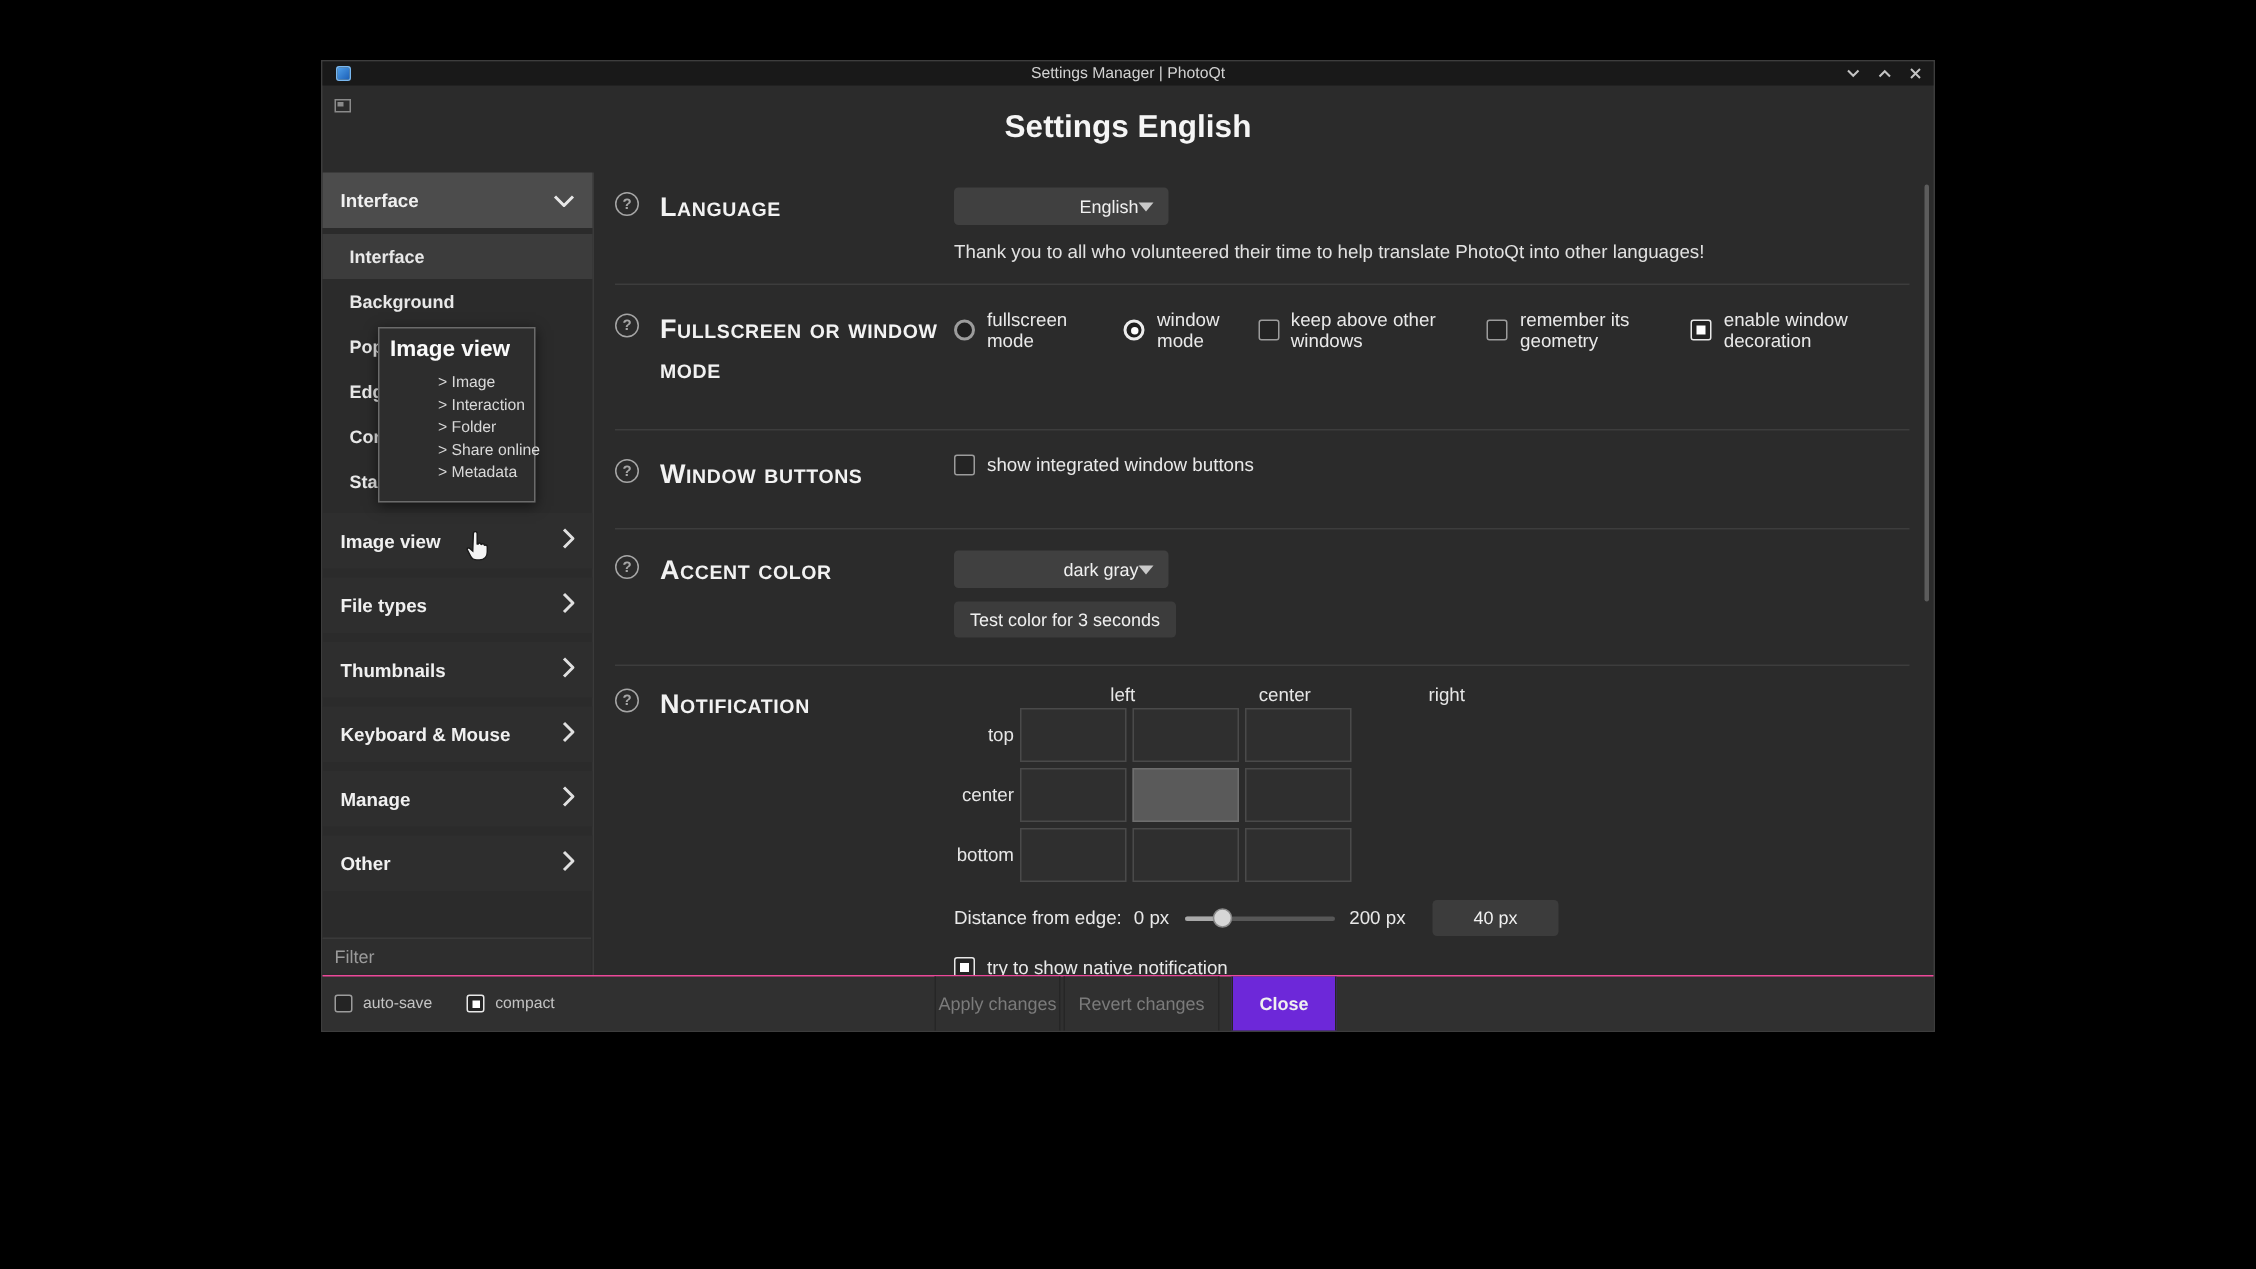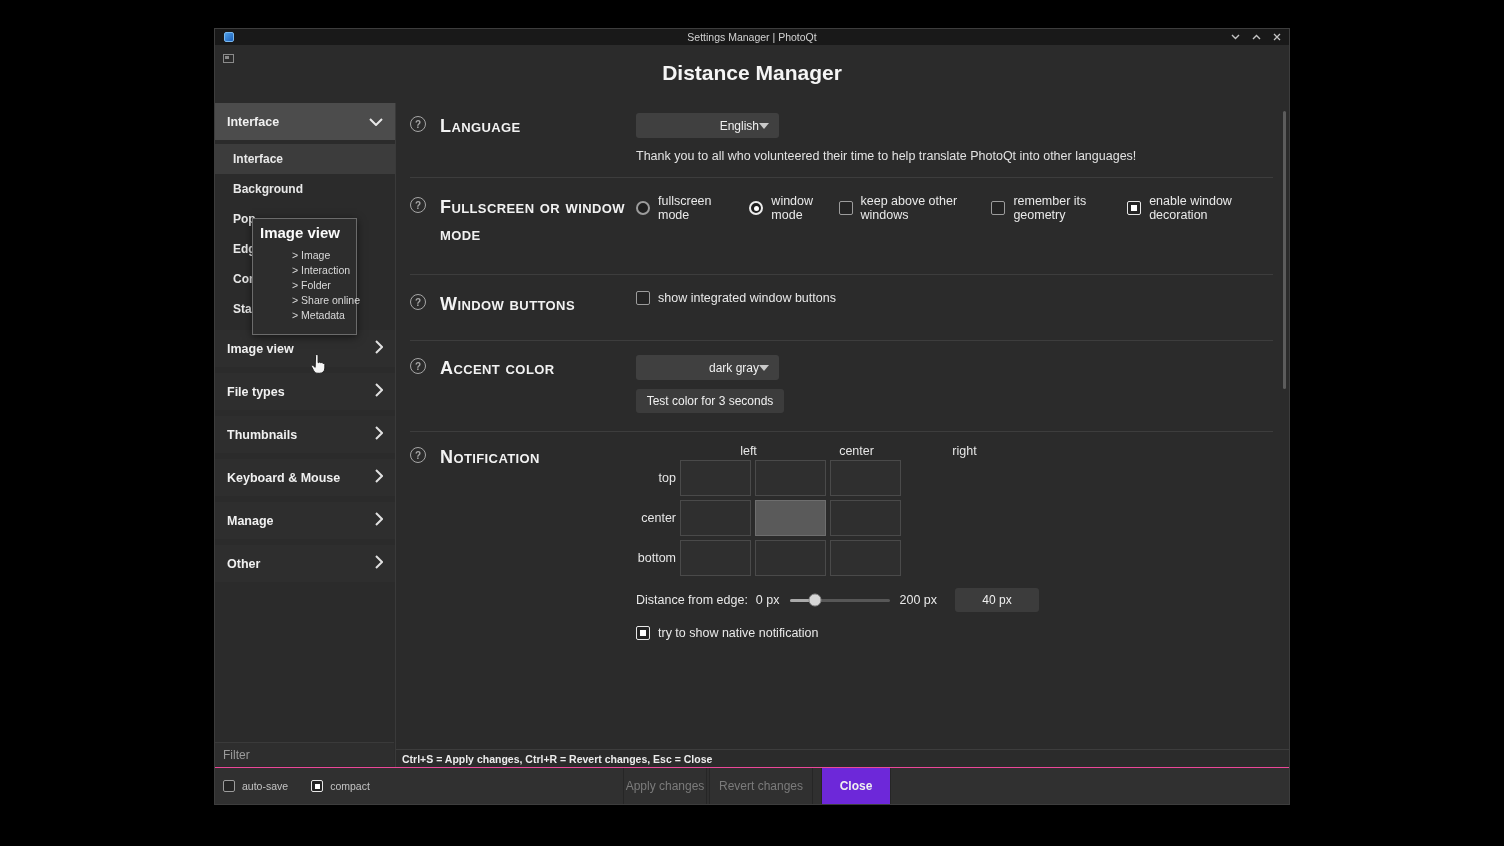--- a/index.html
+++ b/index.html
@@ -2,21 +2,21 @@
 <html><head>
 <meta charset="utf-8">
 <style>
   * { margin:0; padding:0; box-sizing:border-box; }
   html,body { background:#000; }
   .stage {
     position:relative; width:1504px; height:846px; background:#000;
     font-family:"Liberation Sans", sans-serif; color:#e9e9e9; overflow:hidden;
   }
   .window {
-    position:absolute; left:214px; top:28px; width:1076px; height:777px;
+    position:absolute; left:214px; top:40px; width:1076px; height:648px;
     background:#2b2b2b; border:1px solid #3d3d3d; display:flex; flex-direction:column;
   }
   
   .titlebar {
     height:16px; background:#191919; display:flex; align-items:center; position:relative;
     flex:0 0 auto;
   }
   .app-icon {
     width:10px; height:10px; margin-left:9px; border-radius:2px;
     background:linear-gradient(135deg,#4f9fe8,#1b5fb8); border:1px solid #79b8f0;
@@ -172,21 +172,21 @@
         <span>
             <svg width="8" height="8" viewBox="0 0 8 8">
               <path d="M1,1 L7,7 M7,1 L1,7" stroke="#c4c4c4" stroke-width="1.3"></path>
             </svg>
           </span>
       </div>
     </div>
 
     <div class="header">
       <div class="popout-icon"></div>
-      <div class="header-title">Distance Manager</div>
+      <div class="header-title">Settings English</div>
     </div>
 
     <div class="body">
 
       <div class="sidebar">
         <div class="cat expanded">
           <span>Interface</span>
           <span><svg width="14" height="8" viewBox="0 0 14 8">
                 <polyline points="1,1 7,7 13,1" fill="none" stroke="#e8e8e8" stroke-width="2"></polyline>
               </svg></span>

